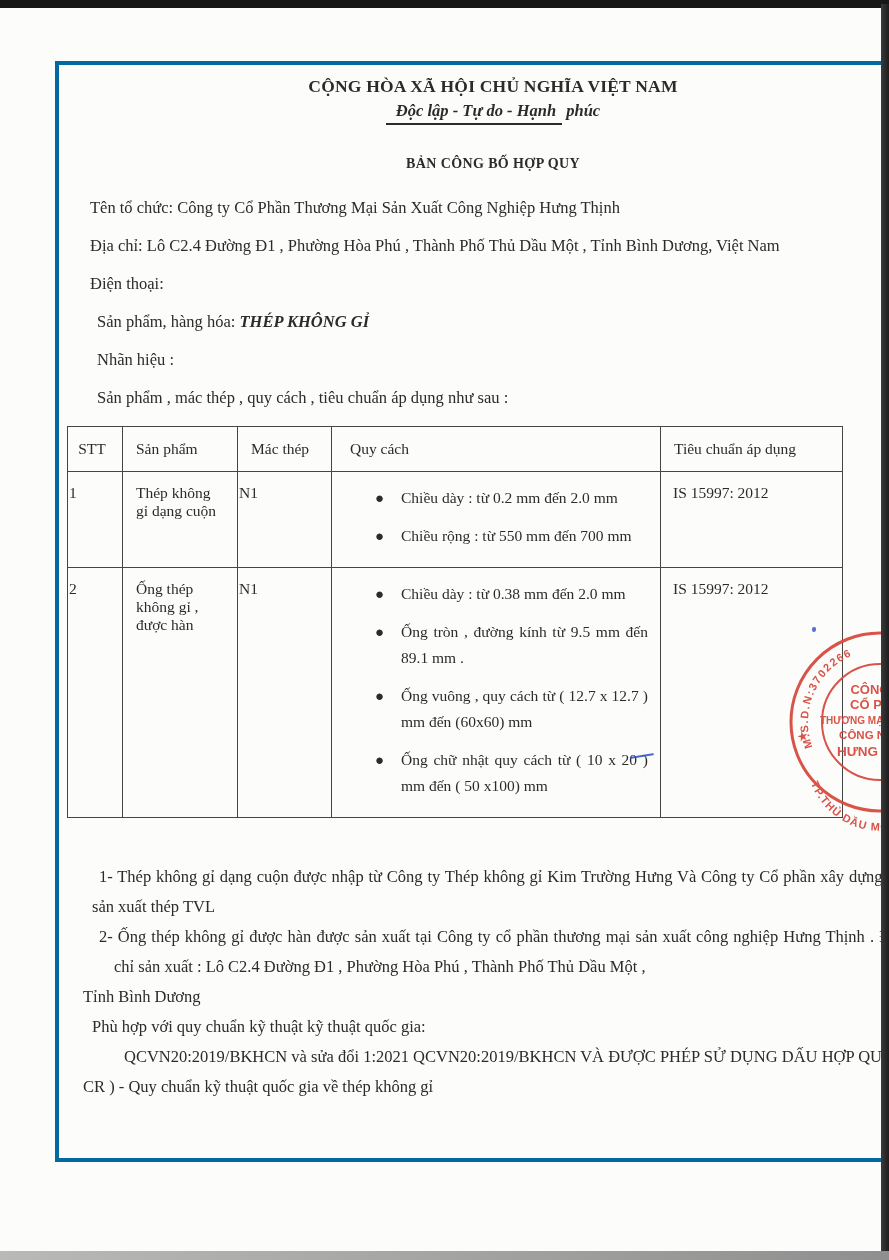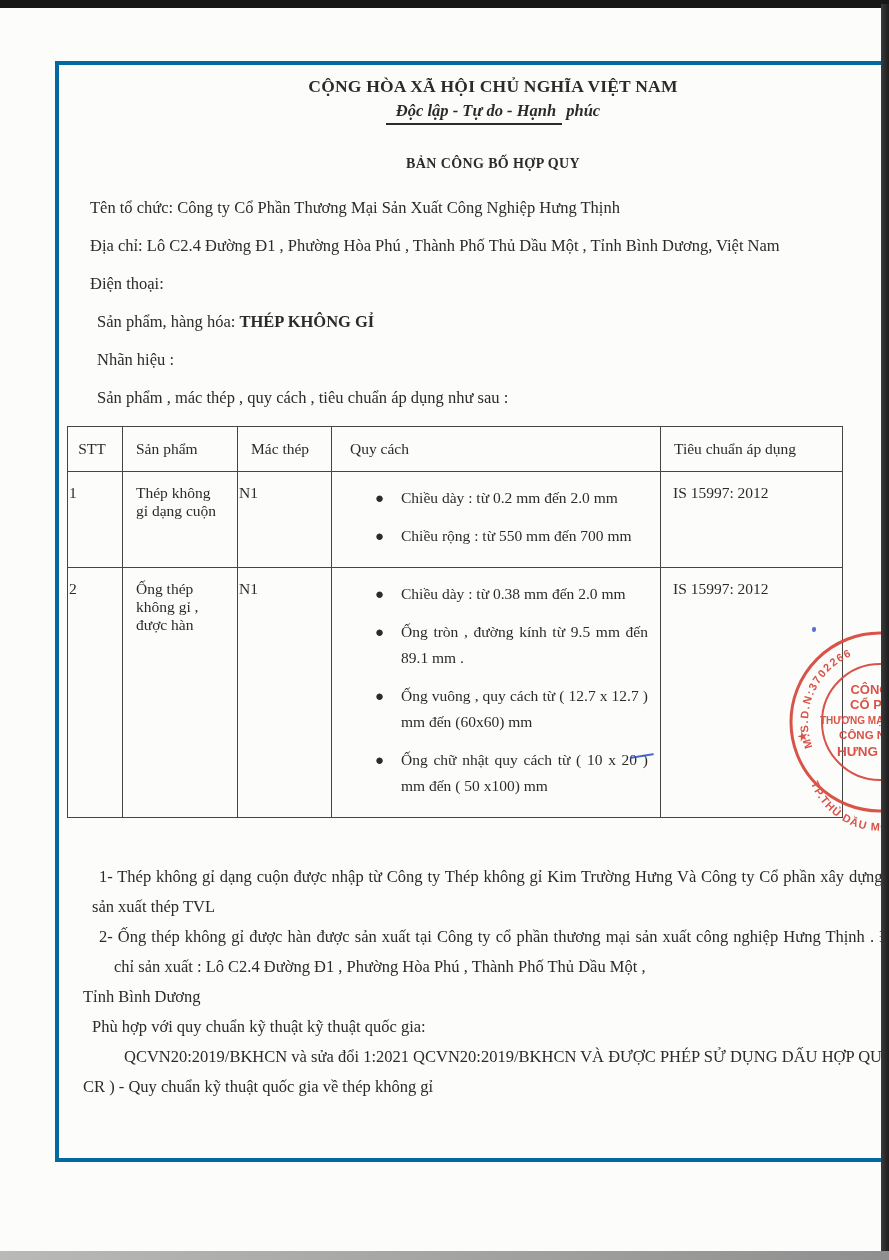--- a/index.html
+++ b/index.html
@@ -19,21 +19,21 @@
   .center{text-align:center;}
   .nat-title{font-size:17.5px;font-weight:bold;line-height:22px;letter-spacing:.2px;}
   .motto{font-size:16.5px;font-weight:bold;line-height:22px;margin-top:3px;font-style:italic;}
   .motto .u{border-bottom:2px solid #2b2b2b;padding:0 6px 3px 10px;}
   .doc-title{font-size:14px;font-weight:bold;letter-spacing:.4px;margin-top:27px;line-height:30px;}
   .doc-number{font-size:16.5px;margin-top:7px;line-height:24px;}
 
   .info{margin:14px 22px 0 23px;font-size:16.5px;line-height:30px;}
   .info p{margin:8px;}
   .info .sp{padding-left:7px;}
-  .bold{font-weight:bold;}
+  .bold{font-weight:bold;font-style:italic;}
 
   table.spec{
     border-collapse:collapse;table-layout:fixed;
     margin:13px 0 0 8px;width:775px;font-size:15.5px;
   }
   table.spec td,table.spec th{
     border:1.6px solid #454545;vertical-align:top;box-sizing:border-box;
     font-weight:normal;text-align:left;
   }
   col.c1{width:55px;}col.c2{width:115px;}col.c3{width:94px;}col.c4{width:329px;}col.c5{width:182px;}

